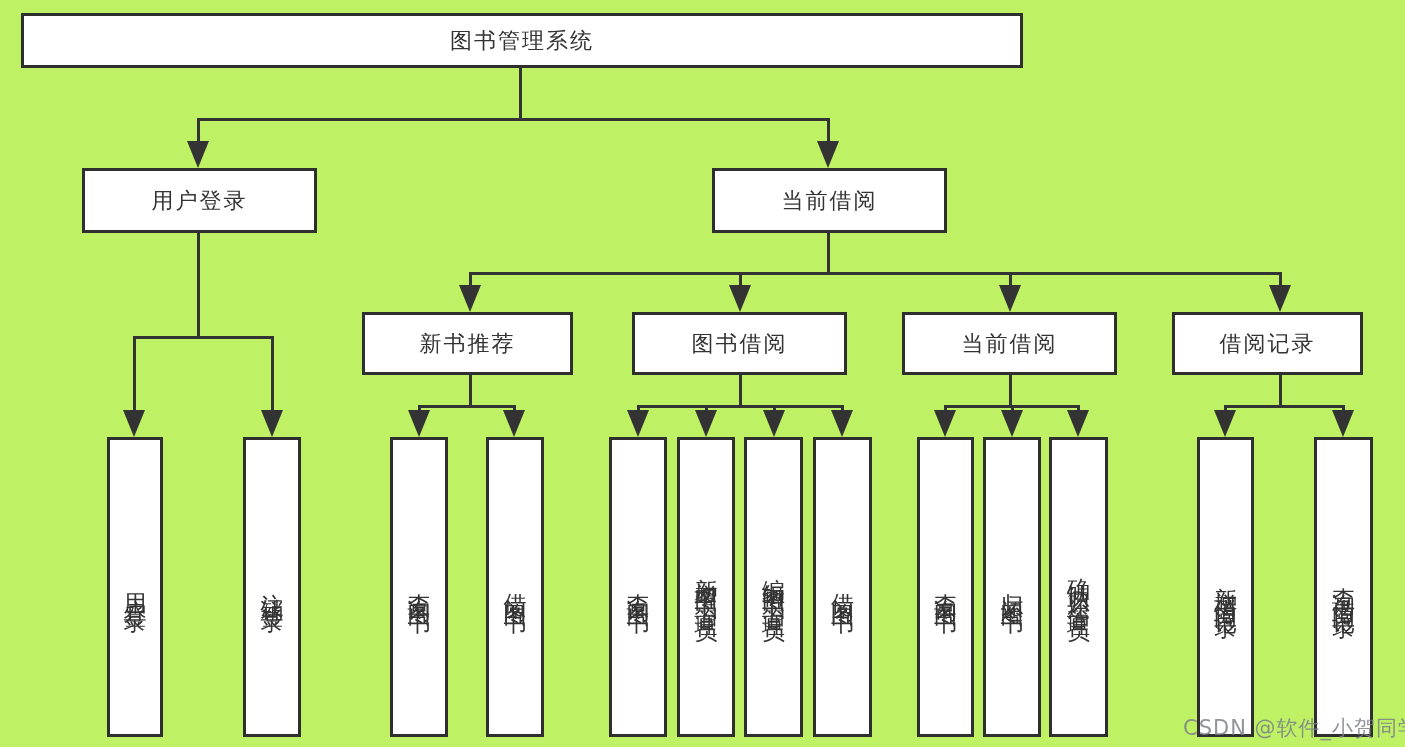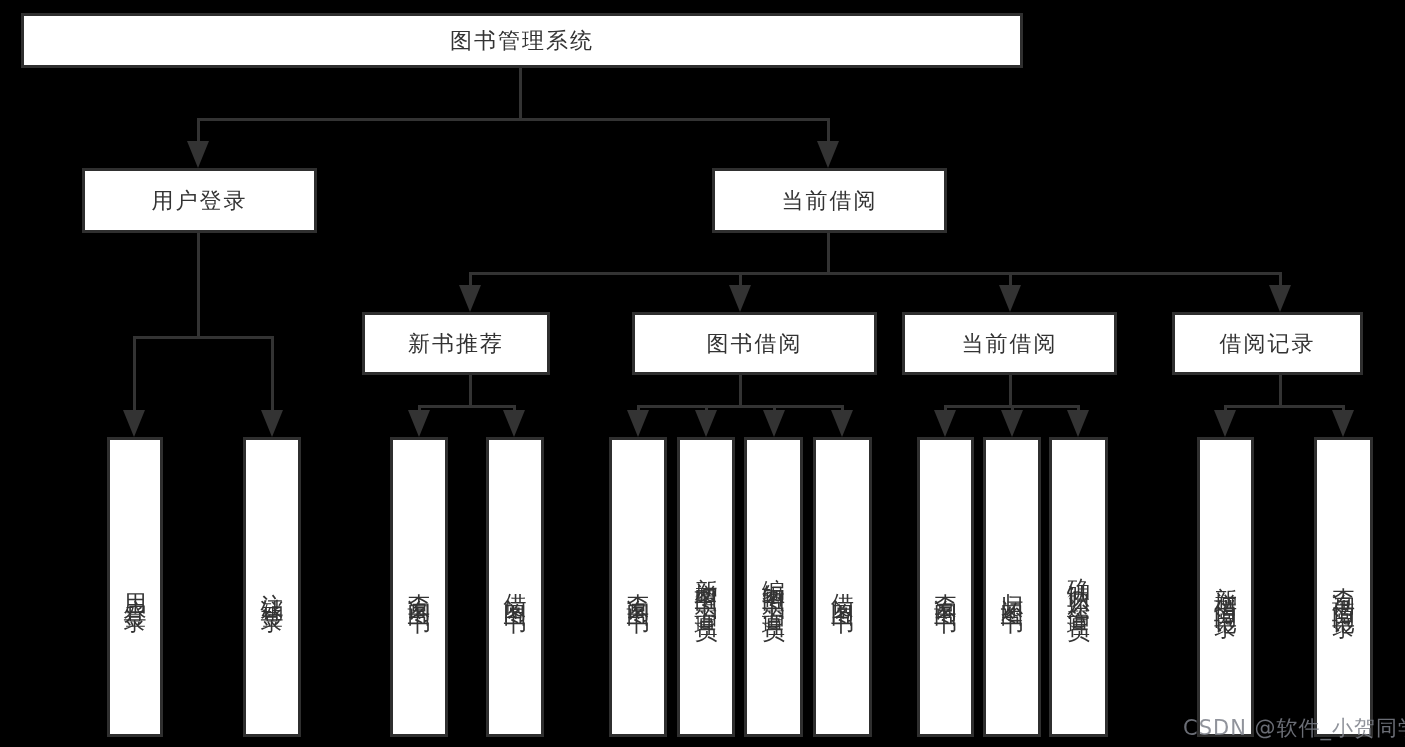--- a/index.html
+++ b/index.html
@@ -1,17 +1,17 @@
 <!DOCTYPE html>
 <html><head>
 <meta charset="utf-8">
 <style>
   html,body{margin:0;padding:0;background:#fff;}
   .stage{
-    position:relative;width:1405px;height:747px;background:#000000;
+    position:relative;width:1405px;height:747px;background:#bef264;
     font-family:"DejaVu Sans","Liberation Sans",sans-serif;color:#333333;
     overflow:hidden;
     text-align:right;
   }
   .hbox{
     position:absolute;box-sizing:border-box;background:#ffffff;
     border:3px solid #2f2f2f;display:flex;align-items:center;justify-content:center;
     font-size:22px;letter-spacing:2px;color:#333333;
   }
   .vbox{
@@ -99,24 +99,24 @@
     <span>图书管理系统</span>
   </div>
 
   <div class="hbox" style="left:82px;top:168px;width:235px;height:65px">
     <span>用户登录</span>
   </div>
   <div class="hbox" style="left:712px;top:168px;width:235px;height:65px">
     <span>当前借阅</span>
   </div>
 
-  <div class="hbox" style="left:362px;top:312px;width:188px;height:63px">
+  <div class="hbox" style="left:362px;top:312px;width:211px;height:63px">
     <span>新书推荐</span>
   </div>
-  <div class="hbox" style="left:632px;top:312px;width:245px;height:63px">
+  <div class="hbox" style="left:632px;top:312px;width:215px;height:63px">
     <span>图书借阅</span>
   </div>
   <div class="hbox" style="left:902px;top:312px;width:215px;height:63px">
     <span>当前借阅</span>
   </div>
   <div class="hbox" style="left:1172px;top:312px;width:191px;height:63px">
     <span>借阅记录</span>
   </div>
 
   <div class="vbox" style="left:107px;top:437px;width:56px;height:300px">

